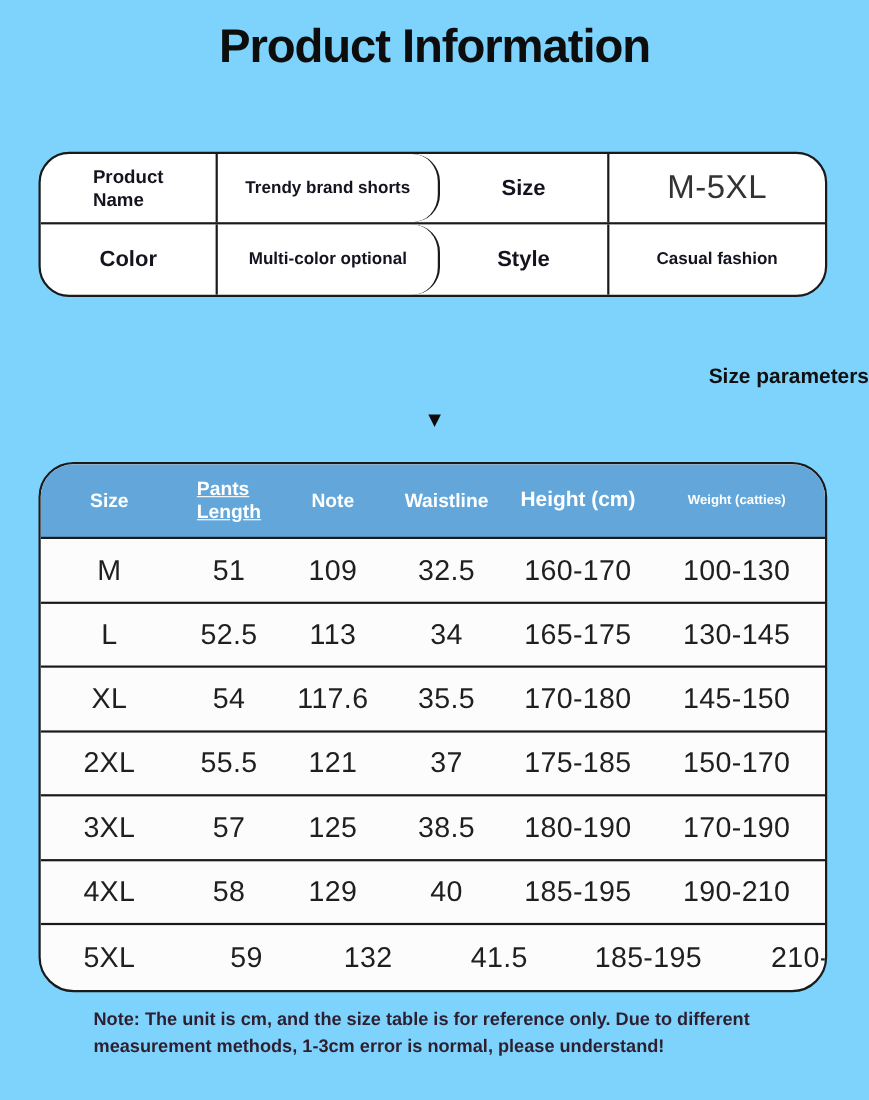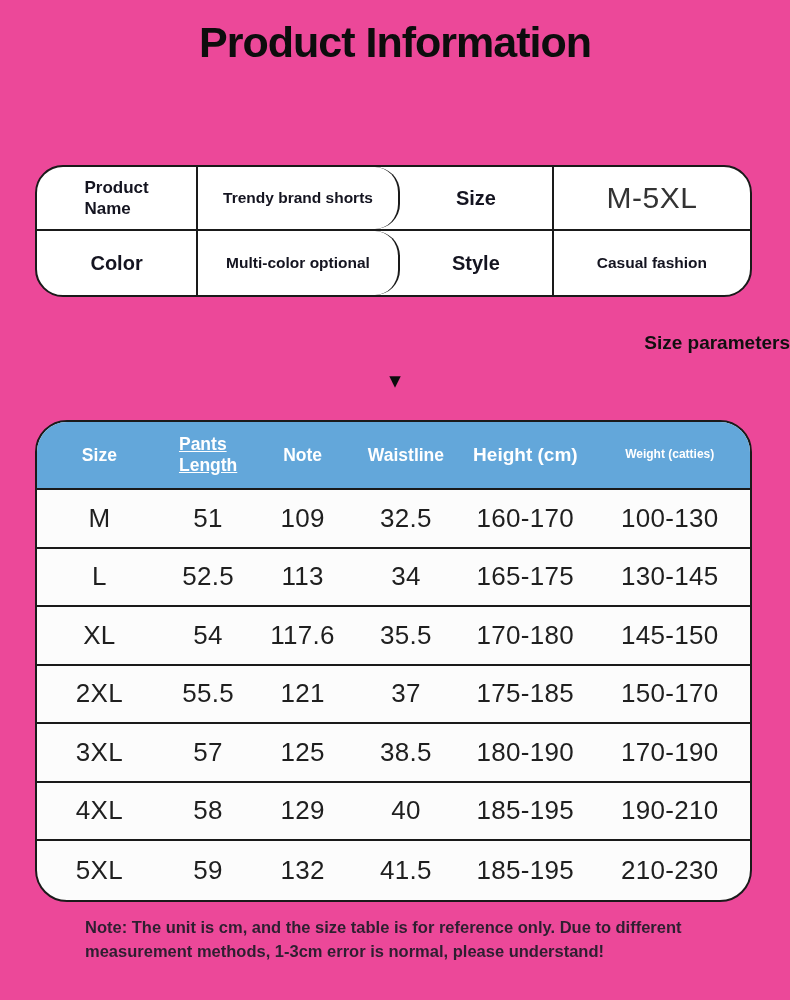--- a/index.html
+++ b/index.html
@@ -7,39 +7,38 @@
     --header_blue:#63a7da;
     --ink:#141420;
     --note_ink:#2e1f30;
     --body_ink:#1f1f1f;
   }
   *{margin:0;padding:0;box-sizing:border-box;}
   html,body{background:#ffffff;}
   .screen{
     position:relative;
     width:790px;height:1000px;
-    background:#ec4899;
+    background:#7dd3fc;
     font-family:"Liberation Sans", sans-serif;
     overflow:hidden;
   }
   
   .title{
     position:absolute;top:18px;left:0;right:0;
     text-align:center;
     font-size:43px;font-weight:bold;letter-spacing:-1px;
     color:#0d0d0d;
   }
   
   .product-table{
     position:absolute;left:35px;top:138px;width:717px;height:132px;
     border:2px solid var(--line);
     border-radius:28px;
     overflow:hidden;
     background:#ffffff;
-    margin-top:27px;
   }
   .pt-row{
     display:grid;
     grid-template-columns:22.6% 28.3% 21.6% 27.5%;
     height:50%;
   }
   .pt-row:first-child{border-bottom:2px solid var(--line);}
   .pt-cell{
     display:flex;align-items:center;justify-content:center;
     border-right:2px solid var(--line);
@@ -91,21 +90,21 @@
   }
   .st-hcell.c5{font-size:19px;}
   .st-hcell.c6{font-size:12px;}
   .min{display:inline-block;width:min-content;text-align:left;line-height:1.2;text-decoration:underline;}
   .st-row{
     display:grid;
     grid-template-columns:17.5% 13% 13.5% 15.5% 18% 22.5%;
     height:58.5px;
     border-bottom:2px solid var(--line);
   }
-  .st-row:last-child{border-bottom:none;}
+  .st-row:last-child{border-bottom:none;gap:16px;}
   .st-cell{
     display:flex;align-items:center;justify-content:center;
     font-size:26px;color:var(--body_ink);
     font-weight:normal;
     letter-spacing:0.3px;
   }
   
   .note{
     position:absolute;left:85px;top:916px;width:660px;
     font-size:16.5px;font-weight:bold;color:var(--note_ink);

